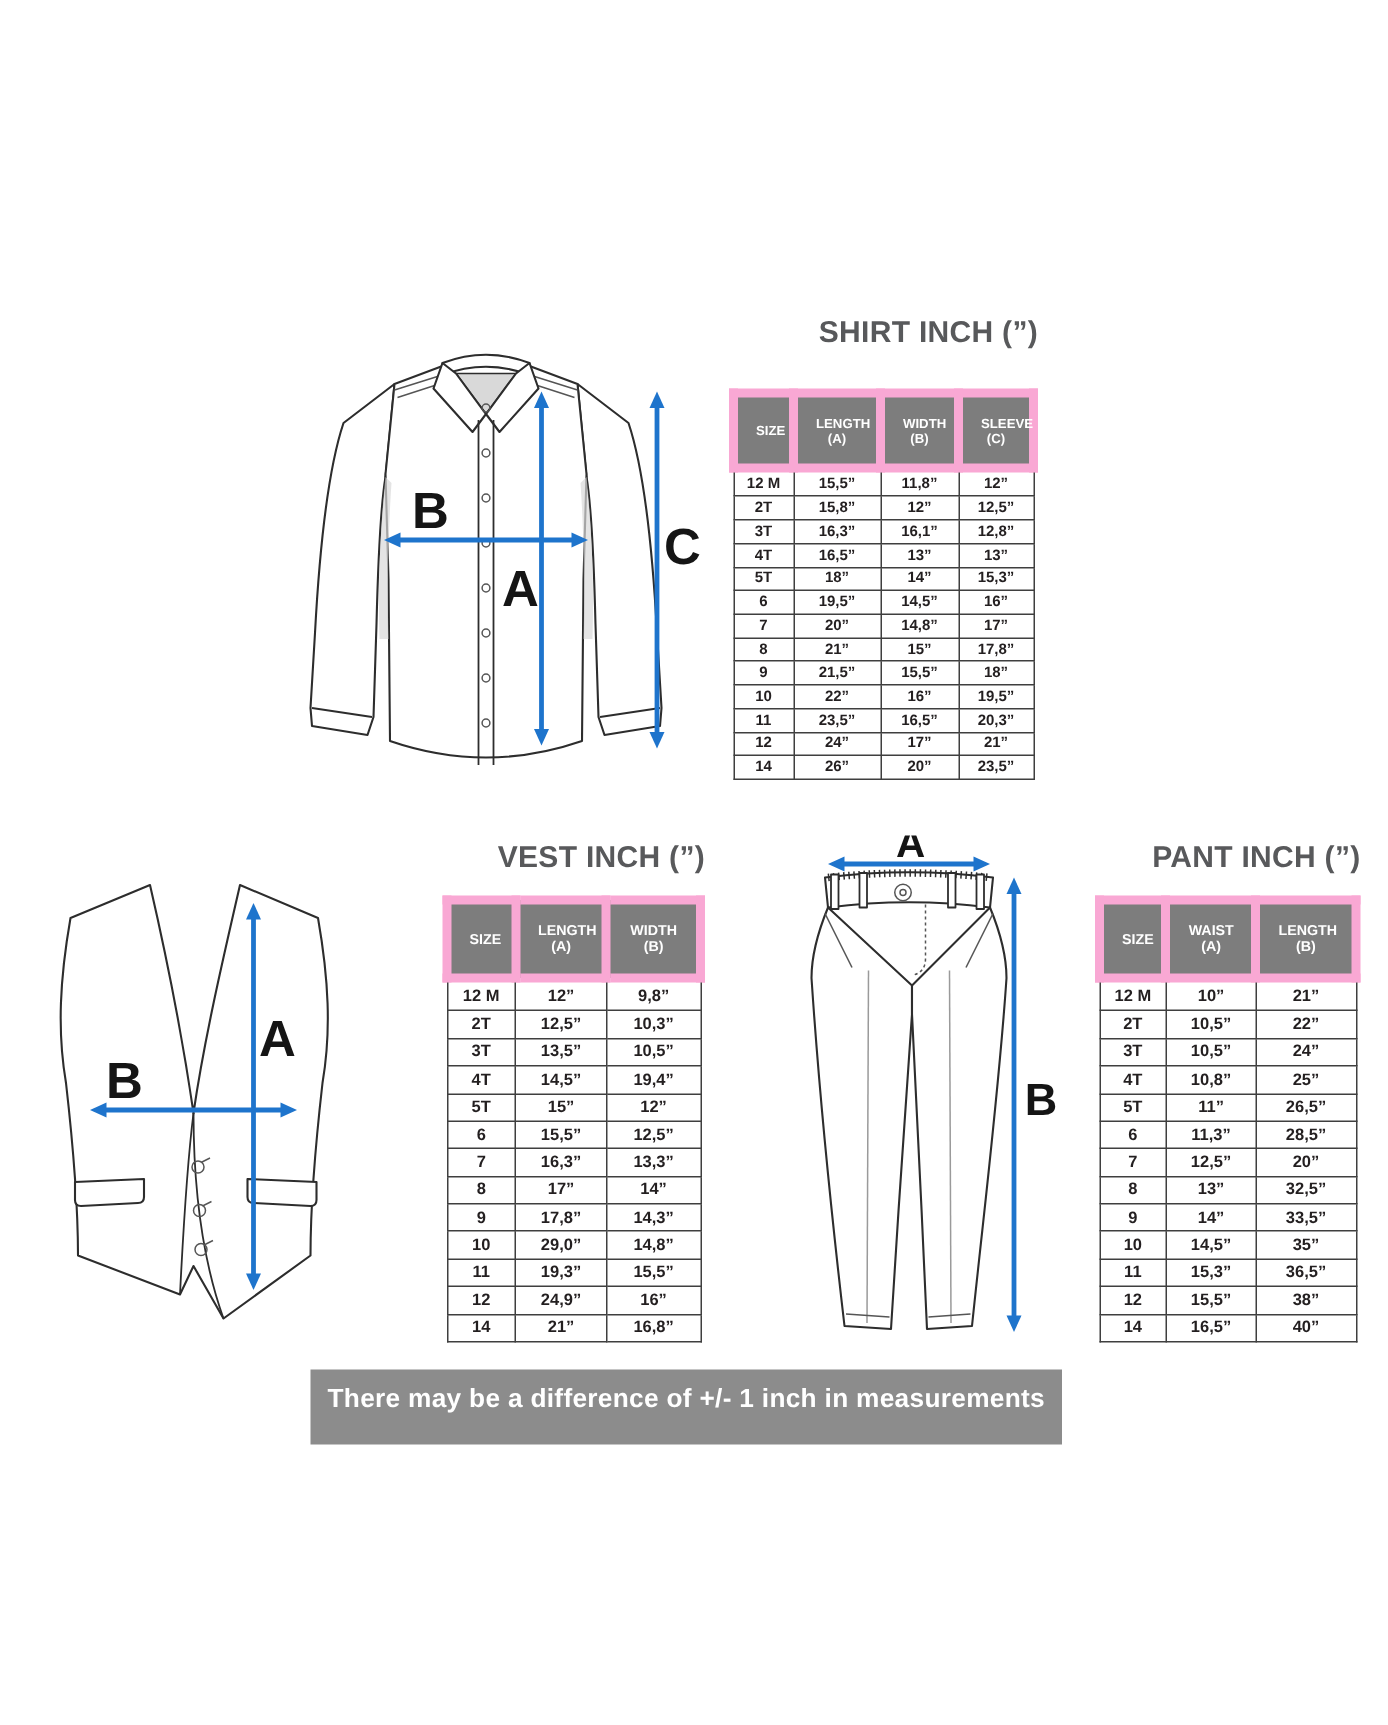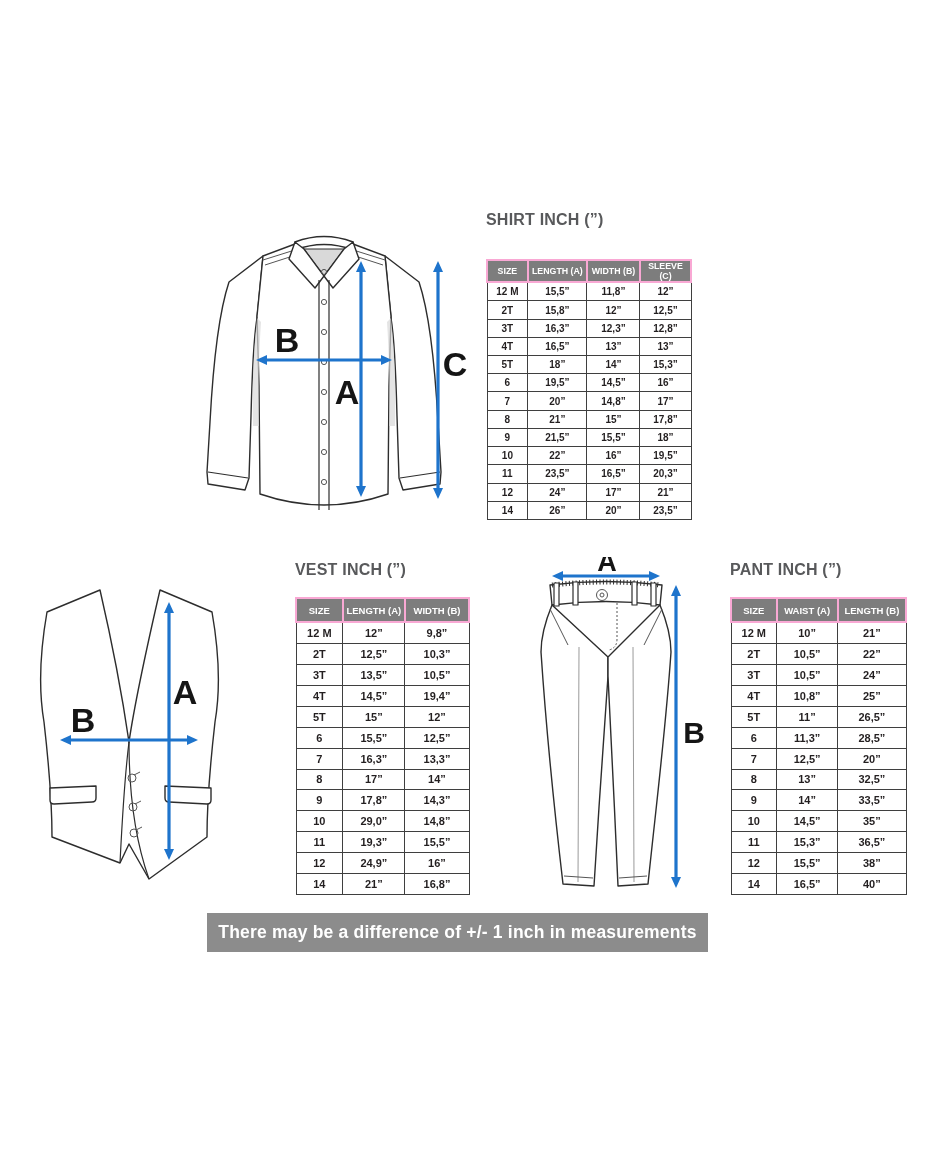--- a/index.html
+++ b/index.html
@@ -1,23 +1,23 @@
 <!DOCTYPE html>
 <html style="--accent-blue: #1e74cc; --header-gray: #7d7d7d; --banner-gray: #8c8c8c; --title-gray: #58595b;"><head>
 <meta charset="utf-8">
 <style>
   html,body{margin:0;padding:0;background:#fff;}
   .canvas{position:relative;width:925px;height:1150px;background:#fff;
           font-family:"Liberation Sans",sans-serif;overflow:hidden;}
   .abs{position:absolute;}
-  .sec-title{font-weight:bold;color:var(--title-gray,#58595b);text-align:left;
-             font-size:16px;letter-spacing:.2px;white-space:nowrap;}
+  .sec-title{font-weight:bold;color:var(--title-gray,#58595b);text-align:right;
+             font-size:20px;letter-spacing:.2px;white-space:nowrap;}
   .size-table{border-collapse:collapse;table-layout:fixed;width:100%;height:100%;}
   .size-table th{background:var(--header-gray,#7d7d7d);color:#fff;font-weight:bold;
-                 border:2px solid #f9a8d4;padding:0;text-align:center;}
+                 border:6px solid #f9a8d4;padding:12px;text-align:center;}
   .size-table td{font-weight:bold;color:#231f20;text-align:center;
                  border:1px solid #3f3f3f;padding:0;background:#fff;}
   .t-shirt th{font-size:8.8px;height:19px;}
   .t-shirt td{font-size:10px;}
   .t-vest th,.t-pant th{font-size:9.5px;height:22px;}
   .t-vest td,.t-pant td{font-size:11px;}
   .banner{background:var(--banner-gray,#8c8c8c);color:#fff;font-weight:bold;
           font-size:17.5px;text-align:center;line-height:38px;letter-spacing:.2px;}
   
   .outline{fill:#fff;stroke:#2d2d2d;stroke-width:1.4;stroke-linejoin:round;}
@@ -112,21 +112,21 @@
           </tr>
           <tr>
             <td>2T</td>
             <td>15,8”</td>
             <td>12”</td>
             <td>12,5”</td>
           </tr>
           <tr>
             <td>3T</td>
             <td>16,3”</td>
-            <td>12,3”</td>
+            <td>16,1”</td>
             <td>12,8”</td>
           </tr>
           <tr>
             <td>4T</td>
             <td>16,5”</td>
             <td>13”</td>
             <td>13”</td>
           </tr>
           <tr>
             <td>5T</td>
@@ -423,15 +423,15 @@
           </tr>
           <tr>
             <td>14</td>
             <td>16,5”</td>
             <td>40”</td>
           </tr>
         </tbody>
       </table>
   </div>
 
-  <div class="abs banner" style="left:207px;top:913px;width:501px;height:39px;">There may be a difference of +/- 1 inch in measurements</div>
+  <div class="abs banner" style="left:207px;top:913px;width:501px;height:50px;">There may be a difference of +/- 1 inch in measurements</div>
 
 </div>
 
 </body></html>

